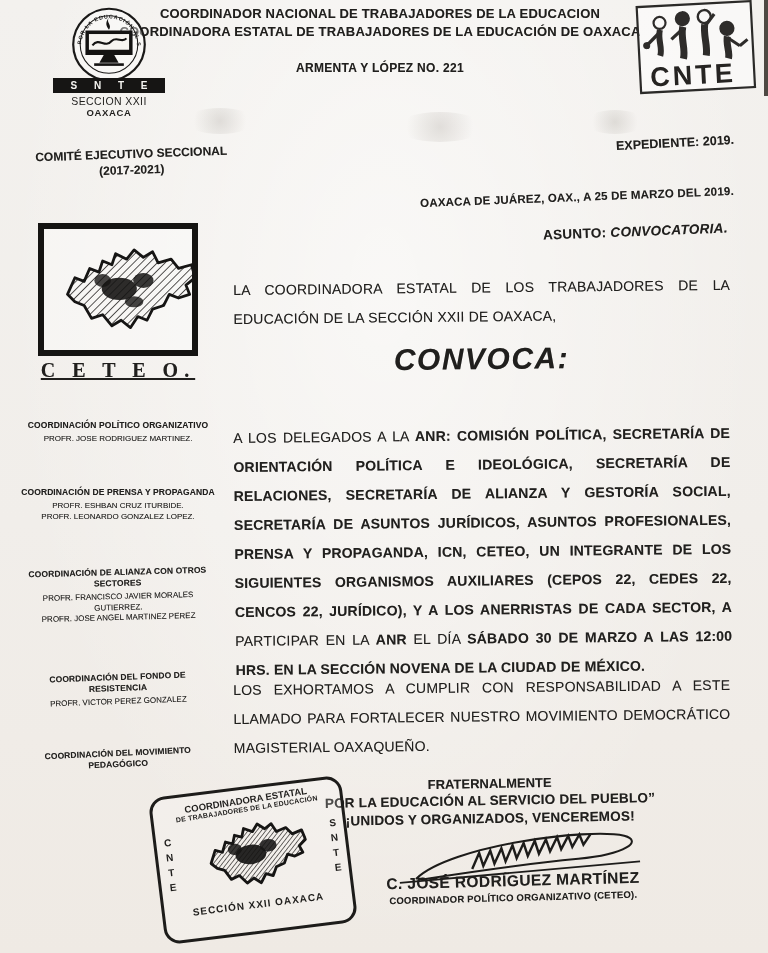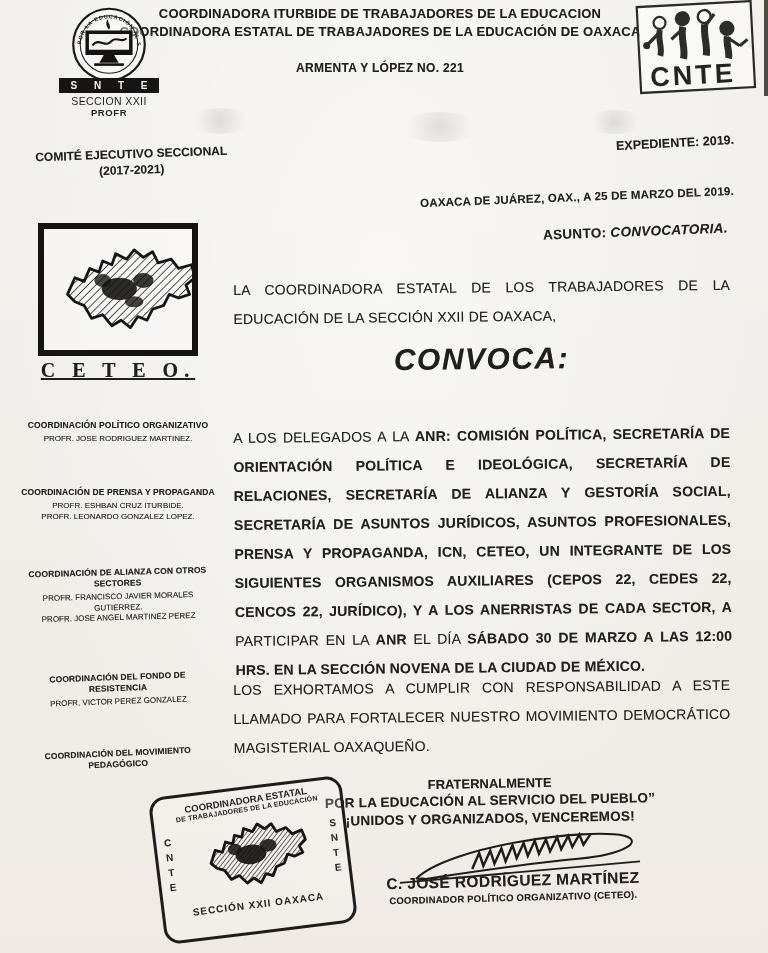--- a/index.html
+++ b/index.html
@@ -16,21 +16,21 @@
   .txt{text-shadow:0 0 .5px rgba(20,20,20,.35);}
 
   
   .header-center{position:absolute;left:115px;top:5px;width:530px;text-align:center;}
   .hline{font-weight:700;font-size:13px;line-height:18px;letter-spacing:.2px;}
   .haddr{font-weight:700;font-size:12px;margin-top:20px;letter-spacing:.3px;}
 
   
   .snte{position:absolute;left:50px;top:6px;width:118px;text-align:center;}
   .snte svg{display:block;margin:0 auto;}
-  .snte-band{width:100px;height:15px;margin:-12px auto 0;background:#161514;
+  .snte-band{width:112px;height:15px;margin:-12px auto 0;background:#161514;
     display:flex;align-items:center;justify-content:center;position:relative;z-index:2;}
   .snte-band span{color:#f6f5f2;font-weight:800;font-size:10px;letter-spacing:7px;padding-left:7px;}
   .snte-sec{font-weight:400;font-size:10.5px;line-height:12px;margin-top:2px;letter-spacing:.4px;}
   .snte-state{font-weight:800;font-size:9.5px;line-height:11px;letter-spacing:.6px;}
 
   
   .cnte{position:absolute;left:636px;top:2px;width:122px;transform:rotate(-3deg);}
 
   
   .committee{position:absolute;left:34px;top:146px;width:195px;text-align:center;
@@ -101,21 +101,21 @@
 <body>
 
 <div class="page">
 
   <div class="scan-edge"></div>
   <div class="smudge sm1"></div>
   <div class="smudge sm2"></div>
   <div class="smudge sm3"></div>
 
   <div class="header-center txt">
-    <div class="hline">COORDINADORA ITURBIDE DE TRABAJADORES DE LA EDUCACION</div>
+    <div class="hline">COORDINADOR NACIONAL DE TRABAJADORES DE LA EDUCACION</div>
     <div class="hline">COORDINADORA ESTATAL DE TRABAJADORES DE LA EDUCACIÓN DE OAXACA</div>
     <div class="haddr">ARMENTA Y LÓPEZ NO. 221</div>
   </div>
 
   <div class="snte">
     <svg width="96" height="84" viewBox="0 0 110 96">
       <defs>
         <path id="ringpath" d="M 23,46 A 32,32 0 1 1 87,46"></path>
       </defs>
       <circle cx="55" cy="44" r="41" fill="rgba(255,255,255,.4)" stroke="#1a1918" stroke-width="2.5"></circle>
@@ -127,21 +127,21 @@
       <path d="M28,28 L82,28 L82,56 L28,56 Z" fill="#141312"></path>
       <rect x="32" y="32" width="46" height="18" fill="#f6f4f0"></rect>
       <path d="M36,45 C44,35 50,49 58,40 C64,34 70,43 75,37" fill="none" stroke="#141312" stroke-width="2.4"></path>
       <path d="M49,56 L61,56 L66,65 L44,65 Z" fill="#141312"></path>
       <path d="M38,67 L72,67" stroke="#141312" stroke-width="3"></path>
     </svg>
     <div class="snte-band">
       <span>S N T E</span>
     </div>
     <div class="snte-sec">SECCION XXII</div>
-    <div class="snte-state">PROFR</div>
+    <div class="snte-state">OAXACA</div>
   </div>
 
   <div class="cnte">
     <svg width="122" height="92" viewBox="0 0 122 92">
       <rect x="3" y="2" width="114" height="86" fill="rgba(255,255,255,.5)" stroke="#2b2a28" stroke-width="2.2"></rect>
       <g stroke="#2e2c2a" fill="#2e2c2a">
         <circle cx="25" cy="19" r="6" fill="none" stroke-width="2.2"></circle>
         <path d="M25,26 C22,36 27,44 24,52" fill="none" stroke-width="6"></path>
         <path d="M24,29 L12,40" fill="none" stroke-width="3.4"></path>
         <circle cx="11" cy="41" r="3"></circle>

